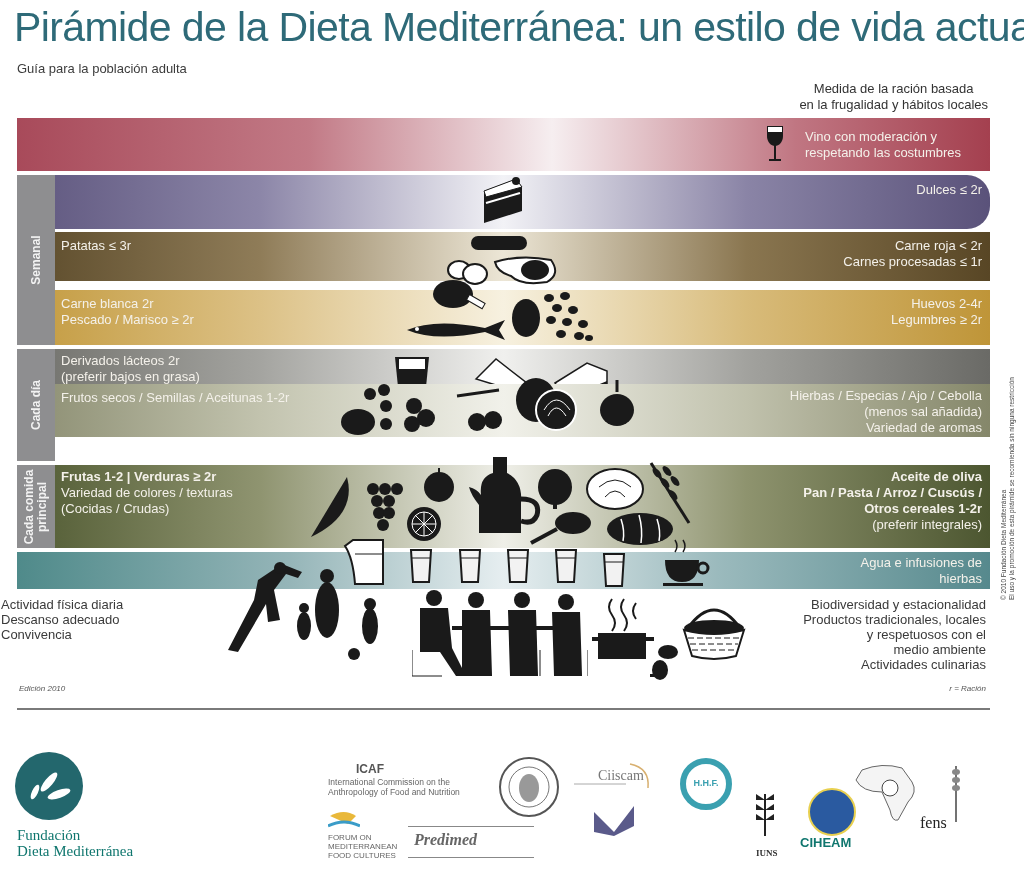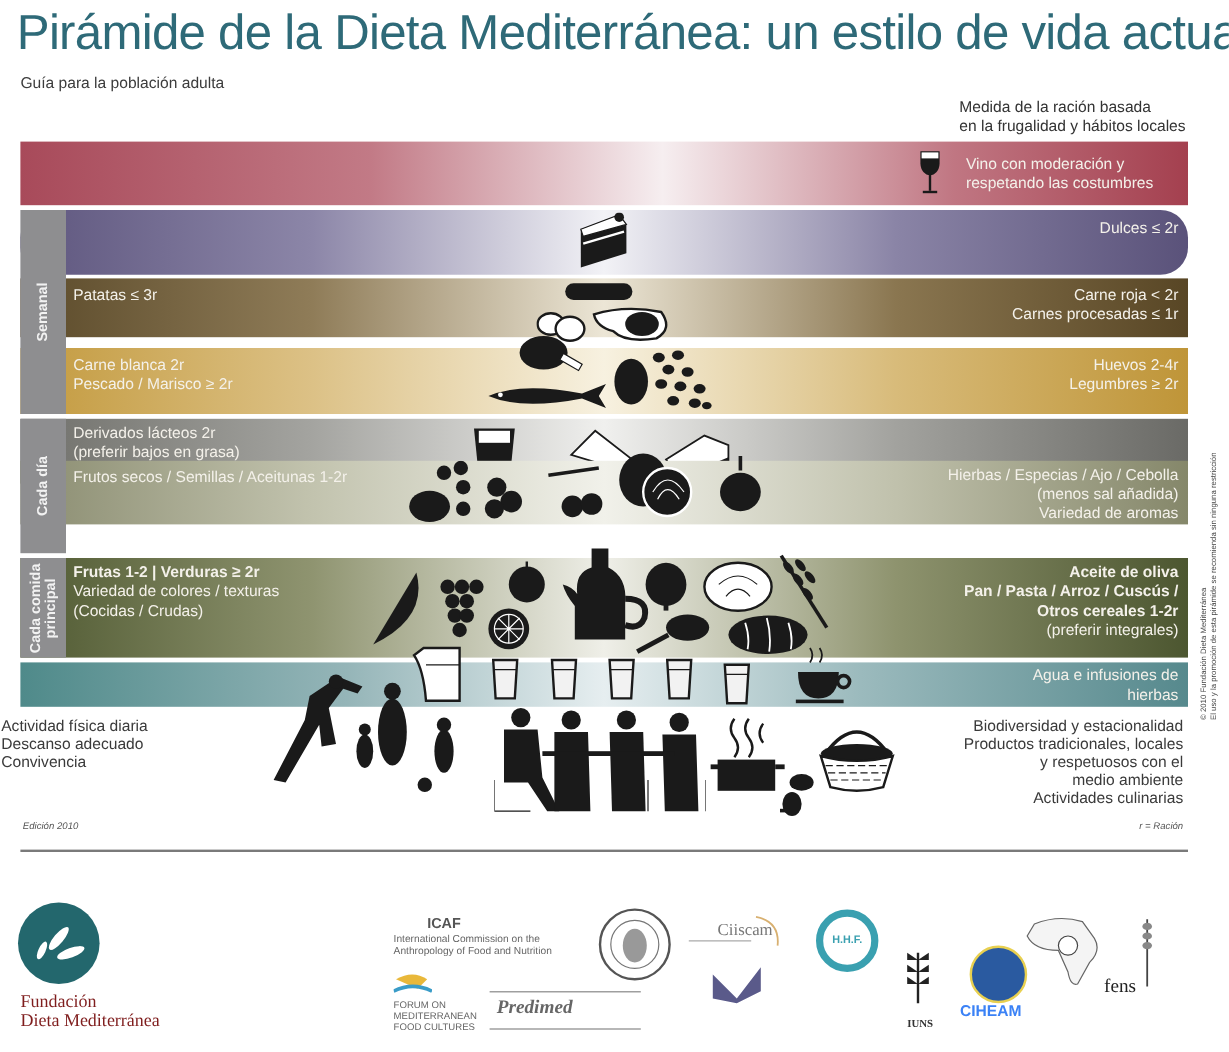--- a/index.html
+++ b/index.html
@@ -1,21 +1,21 @@
 <!DOCTYPE html>
 <html><head>
 <meta charset="utf-8">
 <style>
   * { box-sizing: border-box; margin: 0; padding: 0; }
   html, body { width: 1024px; height: 877px; background: #ffffff; overflow: hidden; }
   body { position: relative; font-family: "Liberation Sans", "DejaVu Sans", sans-serif; color: #3a3a3a; }
 
   .title { position: absolute; left: 14px; top: 4px; font-size: 41px; color: #2e6a78; letter-spacing: -0.6px; font-weight: normal; white-space: nowrap; }
   .subtitle { position: absolute; left: 17px; top: 61px; font-size: 13px; color: #3c3c3c; }
-  .ration-note { position: absolute; right: 36px; top: 81px; font-size: 13px; line-height: 16px; color: #333; text-align: left; }
+  .ration-note { position: absolute; right: 36px; top: 81px; font-size: 13px; line-height: 16px; color: #333; text-align: center; }
 
   .band { position: absolute; left: 17px; width: 973px; }
   .band .txt { position: absolute; font-size: 13px; line-height: 16px; color: #f4f1ea; white-space: nowrap; }
   .band .txt.left { left: 44px; }
   .band .txt.right { right: 8px; text-align: right; }
 
   #band-wine { top: 118px; height: 53px; background: linear-gradient(90deg,#a84a5a 0%,#c27a86 30%,#f6eef0 55%,#c07682 80%,#a4404f 100%); }
   #band-sweets { top: 175px; height: 54px; background: linear-gradient(90deg,#5e567e 0%,#8c86a8 25%,#f2f2f6 50%,#8a84a6 75%,#5a527a 100%); border-radius: 23px; }
   #band-meat { top: 232px; height: 49px; background: linear-gradient(90deg,#5b4a2a 0%,#8f7c58 25%,#ece6d6 50%,#8a7650 75%,#584625 100%); }
   #band-white { top: 290px; height: 55px; background: linear-gradient(90deg,#c39a3e 0%,#dcc186 25%,#f7f1e0 50%,#d8bb7a 75%,#bf9538 100%); }
@@ -34,21 +34,21 @@
 
   .lifestyle-left { position: absolute; left: 1px; top: 597px; font-size: 13px; line-height: 15px; color: #3a3a3a; }
   .lifestyle-right { position: absolute; right: 38px; top: 597px; font-size: 13px; line-height: 15px; color: #3a3a3a; text-align: right; }
   .edition { position: absolute; left: 19px; top: 684px; font-size: 8px; font-style: italic; color: #555; }
   .r-note { position: absolute; right: 38px; top: 684px; font-size: 8px; font-style: italic; color: #555; }
   .rule { position: absolute; left: 17px; top: 708px; width: 973px; height: 2px; background: #7a7a7a; }
 
   .vert-copy { position: absolute; left: 1000px; top: 600px; transform: rotate(-90deg); transform-origin: left top; font-size: 6.5px; line-height: 8px; color: #444; white-space: nowrap; }
 
   .fdm-logo { position: absolute; left: 15px; top: 752px; width: 68px; height: 68px; border-radius: 50%; background: #23676d; }
-  .fdm-name { position: absolute; left: 17px; top: 827px; font-family: "Liberation Serif", "DejaVu Serif", serif; font-size: 15px; line-height: 16px; color: #7f1d1d; }
+  .fdm-name { position: absolute; left: 17px; top: 827px; font-family: "Liberation Serif", "DejaVu Serif", serif; font-size: 15px; line-height: 16px; color: #0f766e; }
 
   .partner { position: absolute; color: #666; font-size: 8px; line-height: 9px; }
   .icaf-title { position: absolute; left: 328px; top: 762px; font-weight: bold; font-size: 12px; color: #555; padding-left: 28px; }
   .icaf-sub { position: absolute; left: 328px; top: 777px; font-size: 8.5px; line-height: 10px; color: #666; }
 </style>
 </head>
 <body>
 
 <div class="title">Pirámide de la Dieta Mediterránea: un estilo de vida actual</div>
 <div class="subtitle">Guía para la población adulta</div>
@@ -452,21 +452,21 @@
       <path d="M13 10 L22 4 L22 10 Z"></path>
       <path d="M13 20 L4 14 L4 20 Z"></path>
       <path d="M13 20 L22 14 L22 20 Z"></path>
       <path d="M13 30 L4 24 L4 30 Z"></path>
       <path d="M13 30 L22 24 L22 30 Z"></path>
     </g>
   </svg>
 <div class="partner" style="left:756px;top:849px;font-family:'Liberation Serif',serif;font-weight:bold;color:#333;font-size:9px;">IUNS</div>
 
 <div style="position:absolute;left:808px;top:788px;width:48px;height:48px;border-radius:50%;background:#2a5aa0;border:2px solid #e8d050;"></div>
-<div class="partner" style="left:800px;top:838px;font-size:13px;font-weight:bold;color:#3b82f6;">CIHEAM</div>
+<div class="partner" style="left:800px;top:838px;font-size:13px;font-weight:bold;color:#0f766e;">CIHEAM</div>
 
 <svg class="icon" style="left:852px;top:762px" width="70" height="62" viewBox="0 0 70 62">
     <path d="M10 8 Q30 0 50 6 L60 20 Q66 30 56 40 L46 58 Q40 60 38 48 L30 30 Q10 30 4 18 Z" fill="#f4f4f4" stroke="#666"></path>
     <circle cx="38" cy="26" r="8" fill="#fff" stroke="#444"></circle>
   </svg>
 
 <svg class="icon" style="left:948px;top:764px" width="16" height="60" viewBox="0 0 16 60">
     <path d="M8 2 V58" stroke="#444" stroke-width="1.5"></path>
     <g fill="#888">
       <ellipse cx="8" cy="8" rx="4" ry="3"></ellipse>

